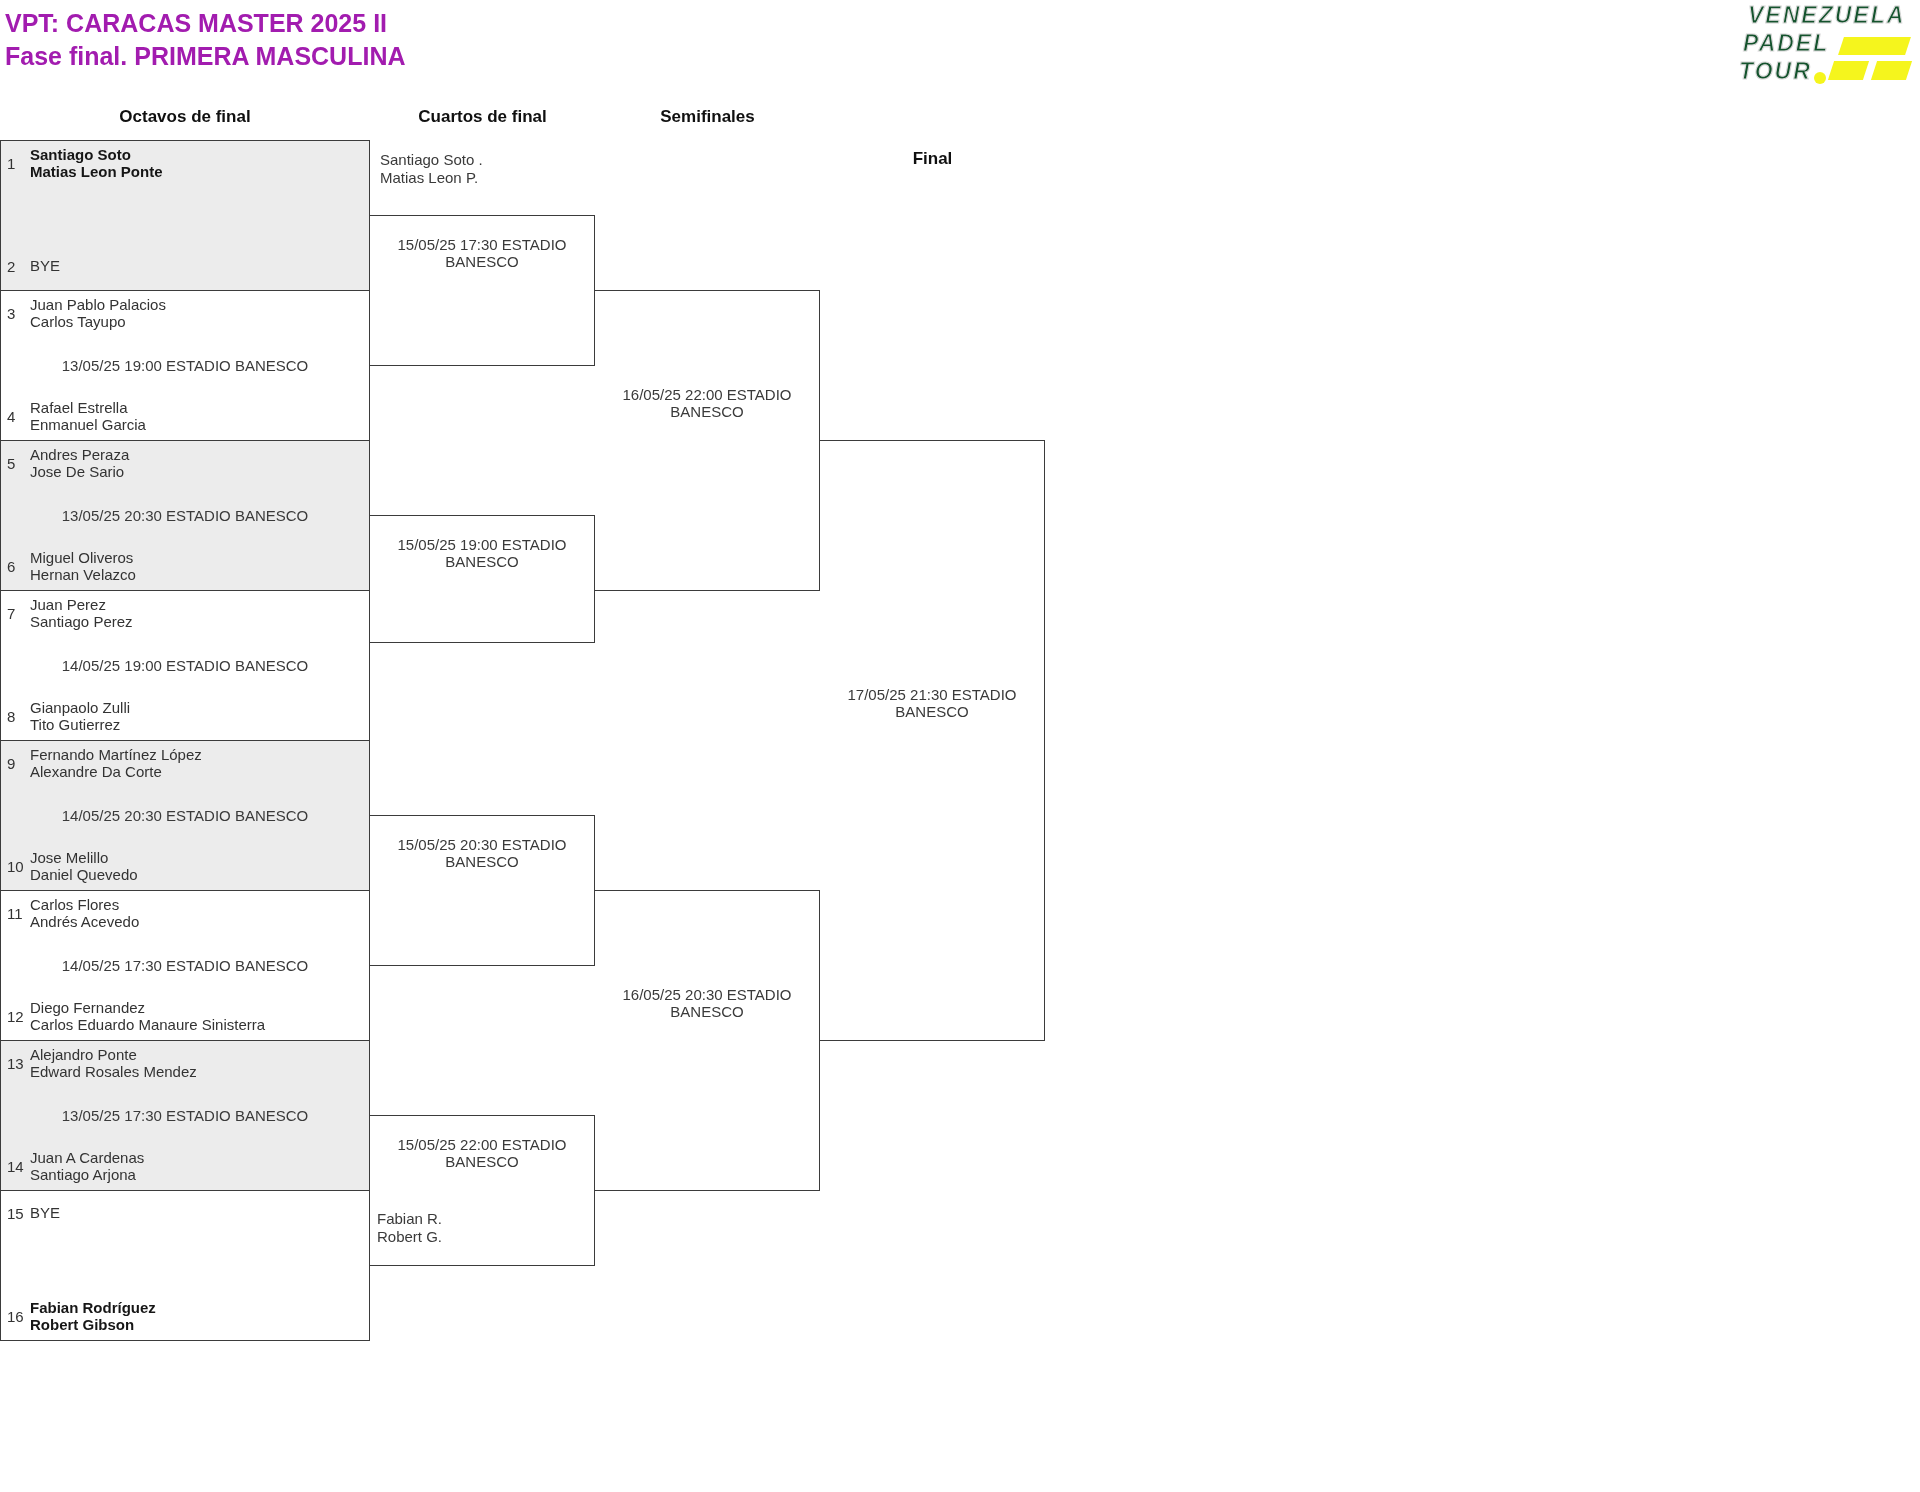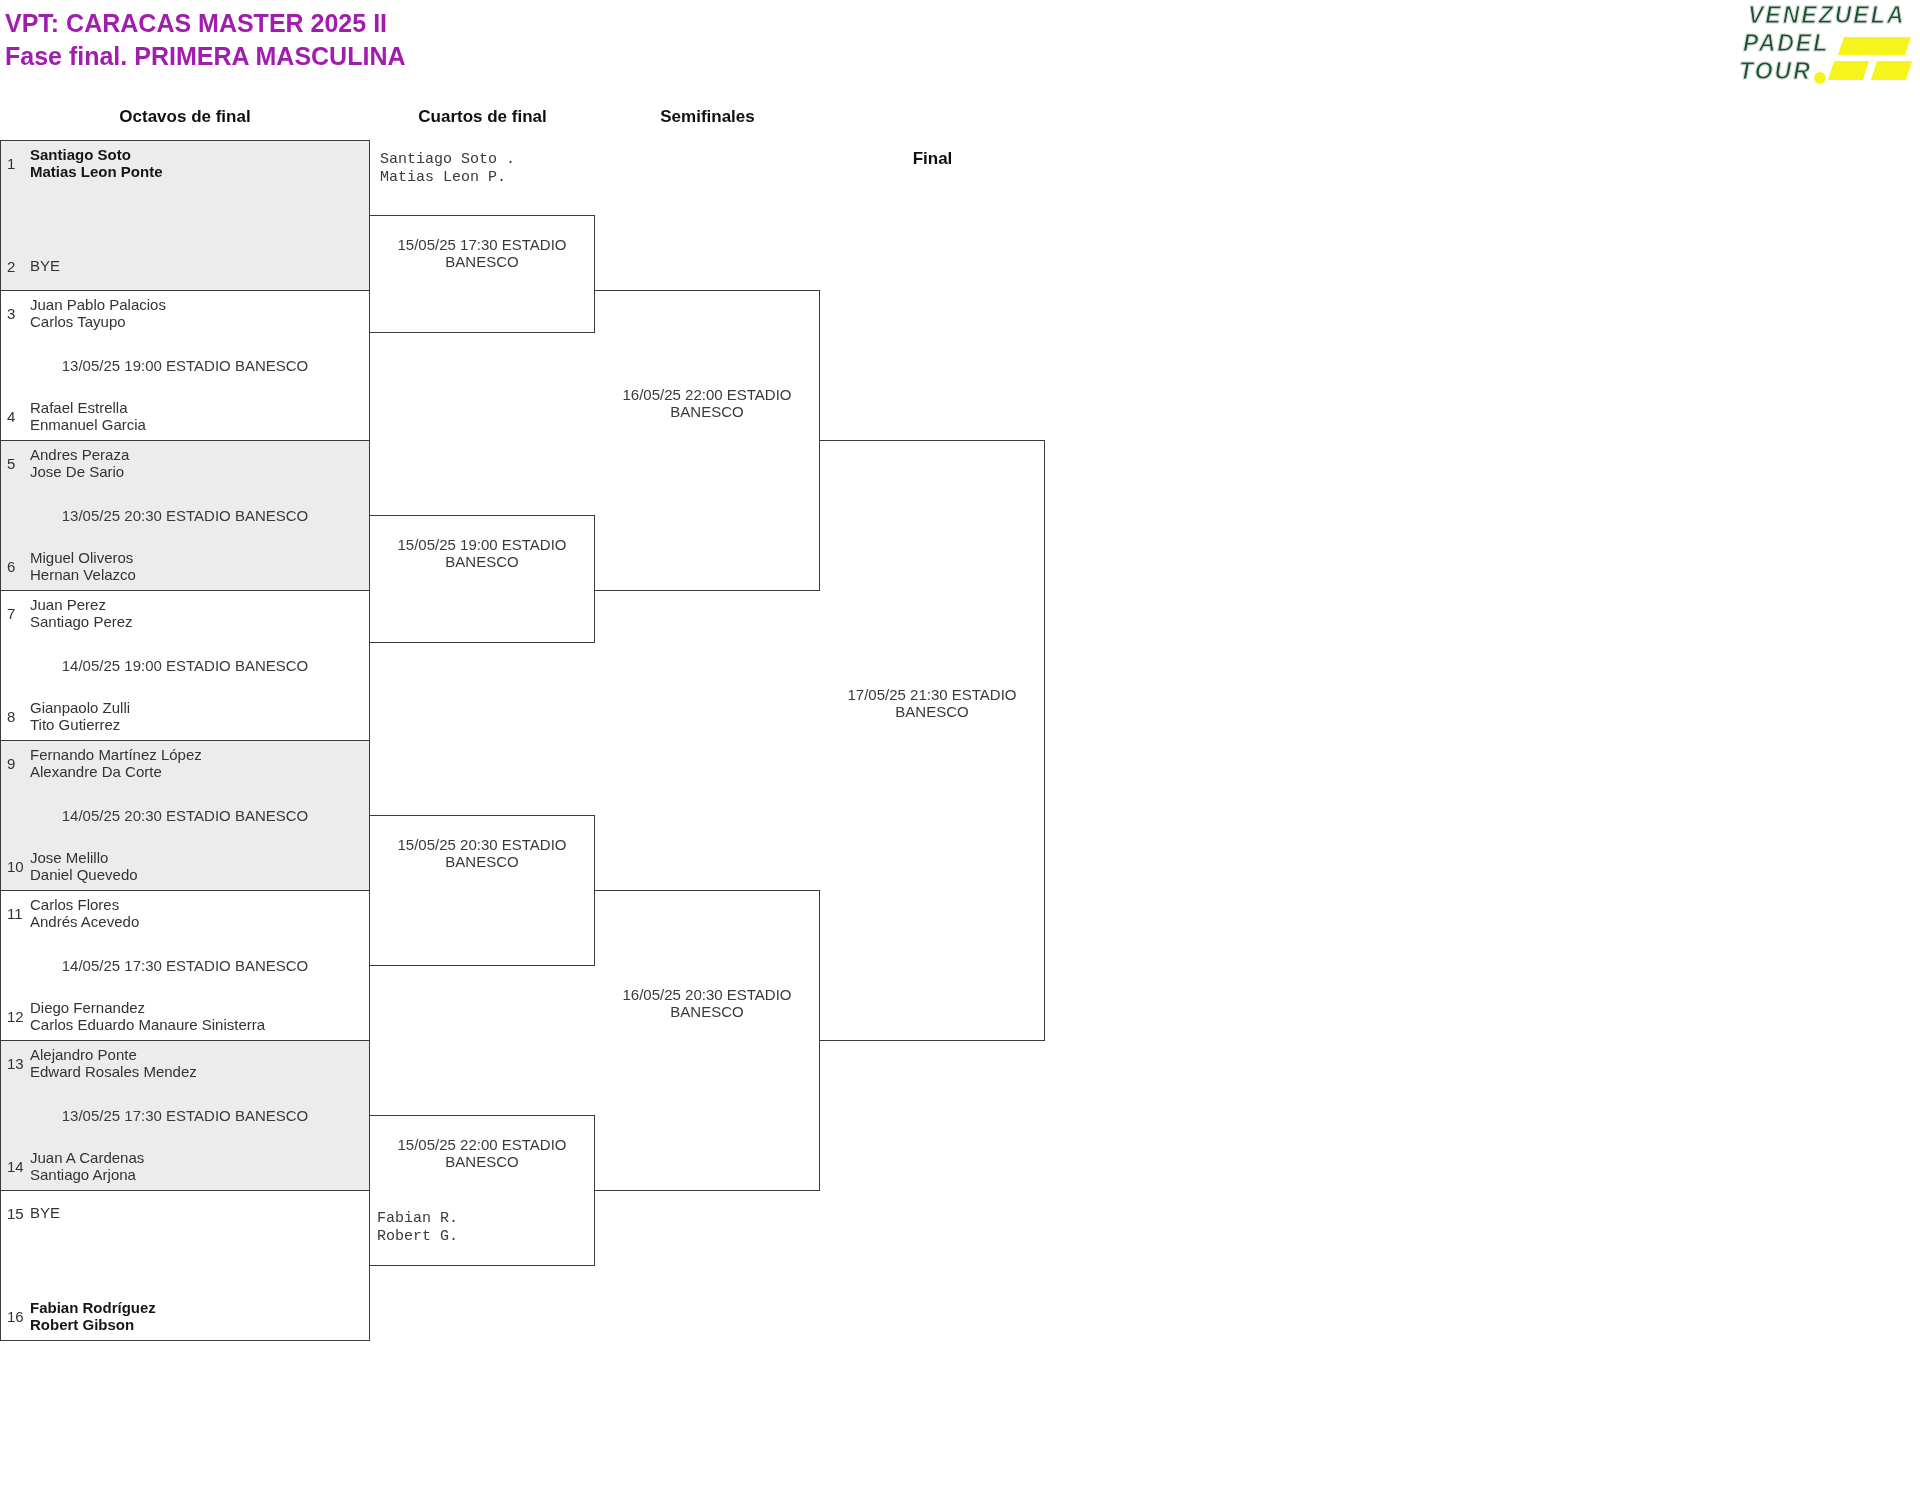--- a/index.html
+++ b/index.html
@@ -20,21 +20,21 @@
   .pl{font-size:15px;line-height:16.5px;color:#333;white-space:nowrap;}
   .pl.bold{font-weight:700;color:#161616;}
   .osched{position:absolute;left:0;right:0;top:66px;text-align:center;font-size:15px;line-height:17px;color:#3a3a3a;}
 
   .qbox{position:absolute;border:1px solid #3b3b3b;box-sizing:border-box;background:transparent;}
   .sfbox{position:absolute;border:1px solid #3b3b3b;border-left:none;box-sizing:border-box;background:transparent;}
   .bsched{position:absolute;left:8px;right:8px;top:20px;text-align:center;font-size:15px;line-height:17px;color:#3a3a3a;}
   .bsched.sf{top:95px;}
   .bsched.fin{top:245px;}
 
-  .adv{position:absolute;font-size:15px;line-height:18px;color:#3a3a3a;font-family:Liberation Mono, monospace;}
+  .adv{position:absolute;font-size:15px;line-height:18px;color:#3a3a3a;}
   .advl{white-space:nowrap;}
 
   #logo{position:absolute;left:1738px;top:2px;width:182px;height:92px;}
   .lw{position:absolute;font-style:italic;font-weight:800;font-size:23px;letter-spacing:2px;color:#14532d;
       -webkit-text-stroke:1.1px #d9d9d9;text-shadow:0 0 1px #cfcfcf;white-space:nowrap;}
   .lshape{position:absolute;transform:skewX(-18deg);}
   .ldot{position:absolute;border-radius:50%;}
 </style>
 </head>
 <body>
@@ -184,21 +184,21 @@
         </div>
       </div>
       <div class="team bot">
         <div class="seed">16</div>
         <div class="names">
           <div class="pl bold">Fabian Rodríguez</div>
           <div class="pl bold">Robert Gibson</div>
         </div>
       </div>
     </div>
-    <div class="qbox" style="left: 369px; top: 215px; width: 226px; height: 118px;">
+    <div class="qbox" style="left: 369px; top: 215px; width: 226px; height: 151px;">
       <div class="bsched">15/05/25 17:30 ESTADIO BANESCO</div>
     </div>
     <div class="adv" style="left: 380px; top: 151px;">
       <div class="advl">Santiago Soto .</div>
       <div class="advl">Matias Leon P.</div>
     </div>
     <div class="qbox" style="left: 369px; top: 515px; width: 226px; height: 128px;">
       <div class="bsched">15/05/25 19:00 ESTADIO BANESCO</div>
     </div>
     <div class="qbox" style="left: 369px; top: 815px; width: 226px; height: 151px;">

